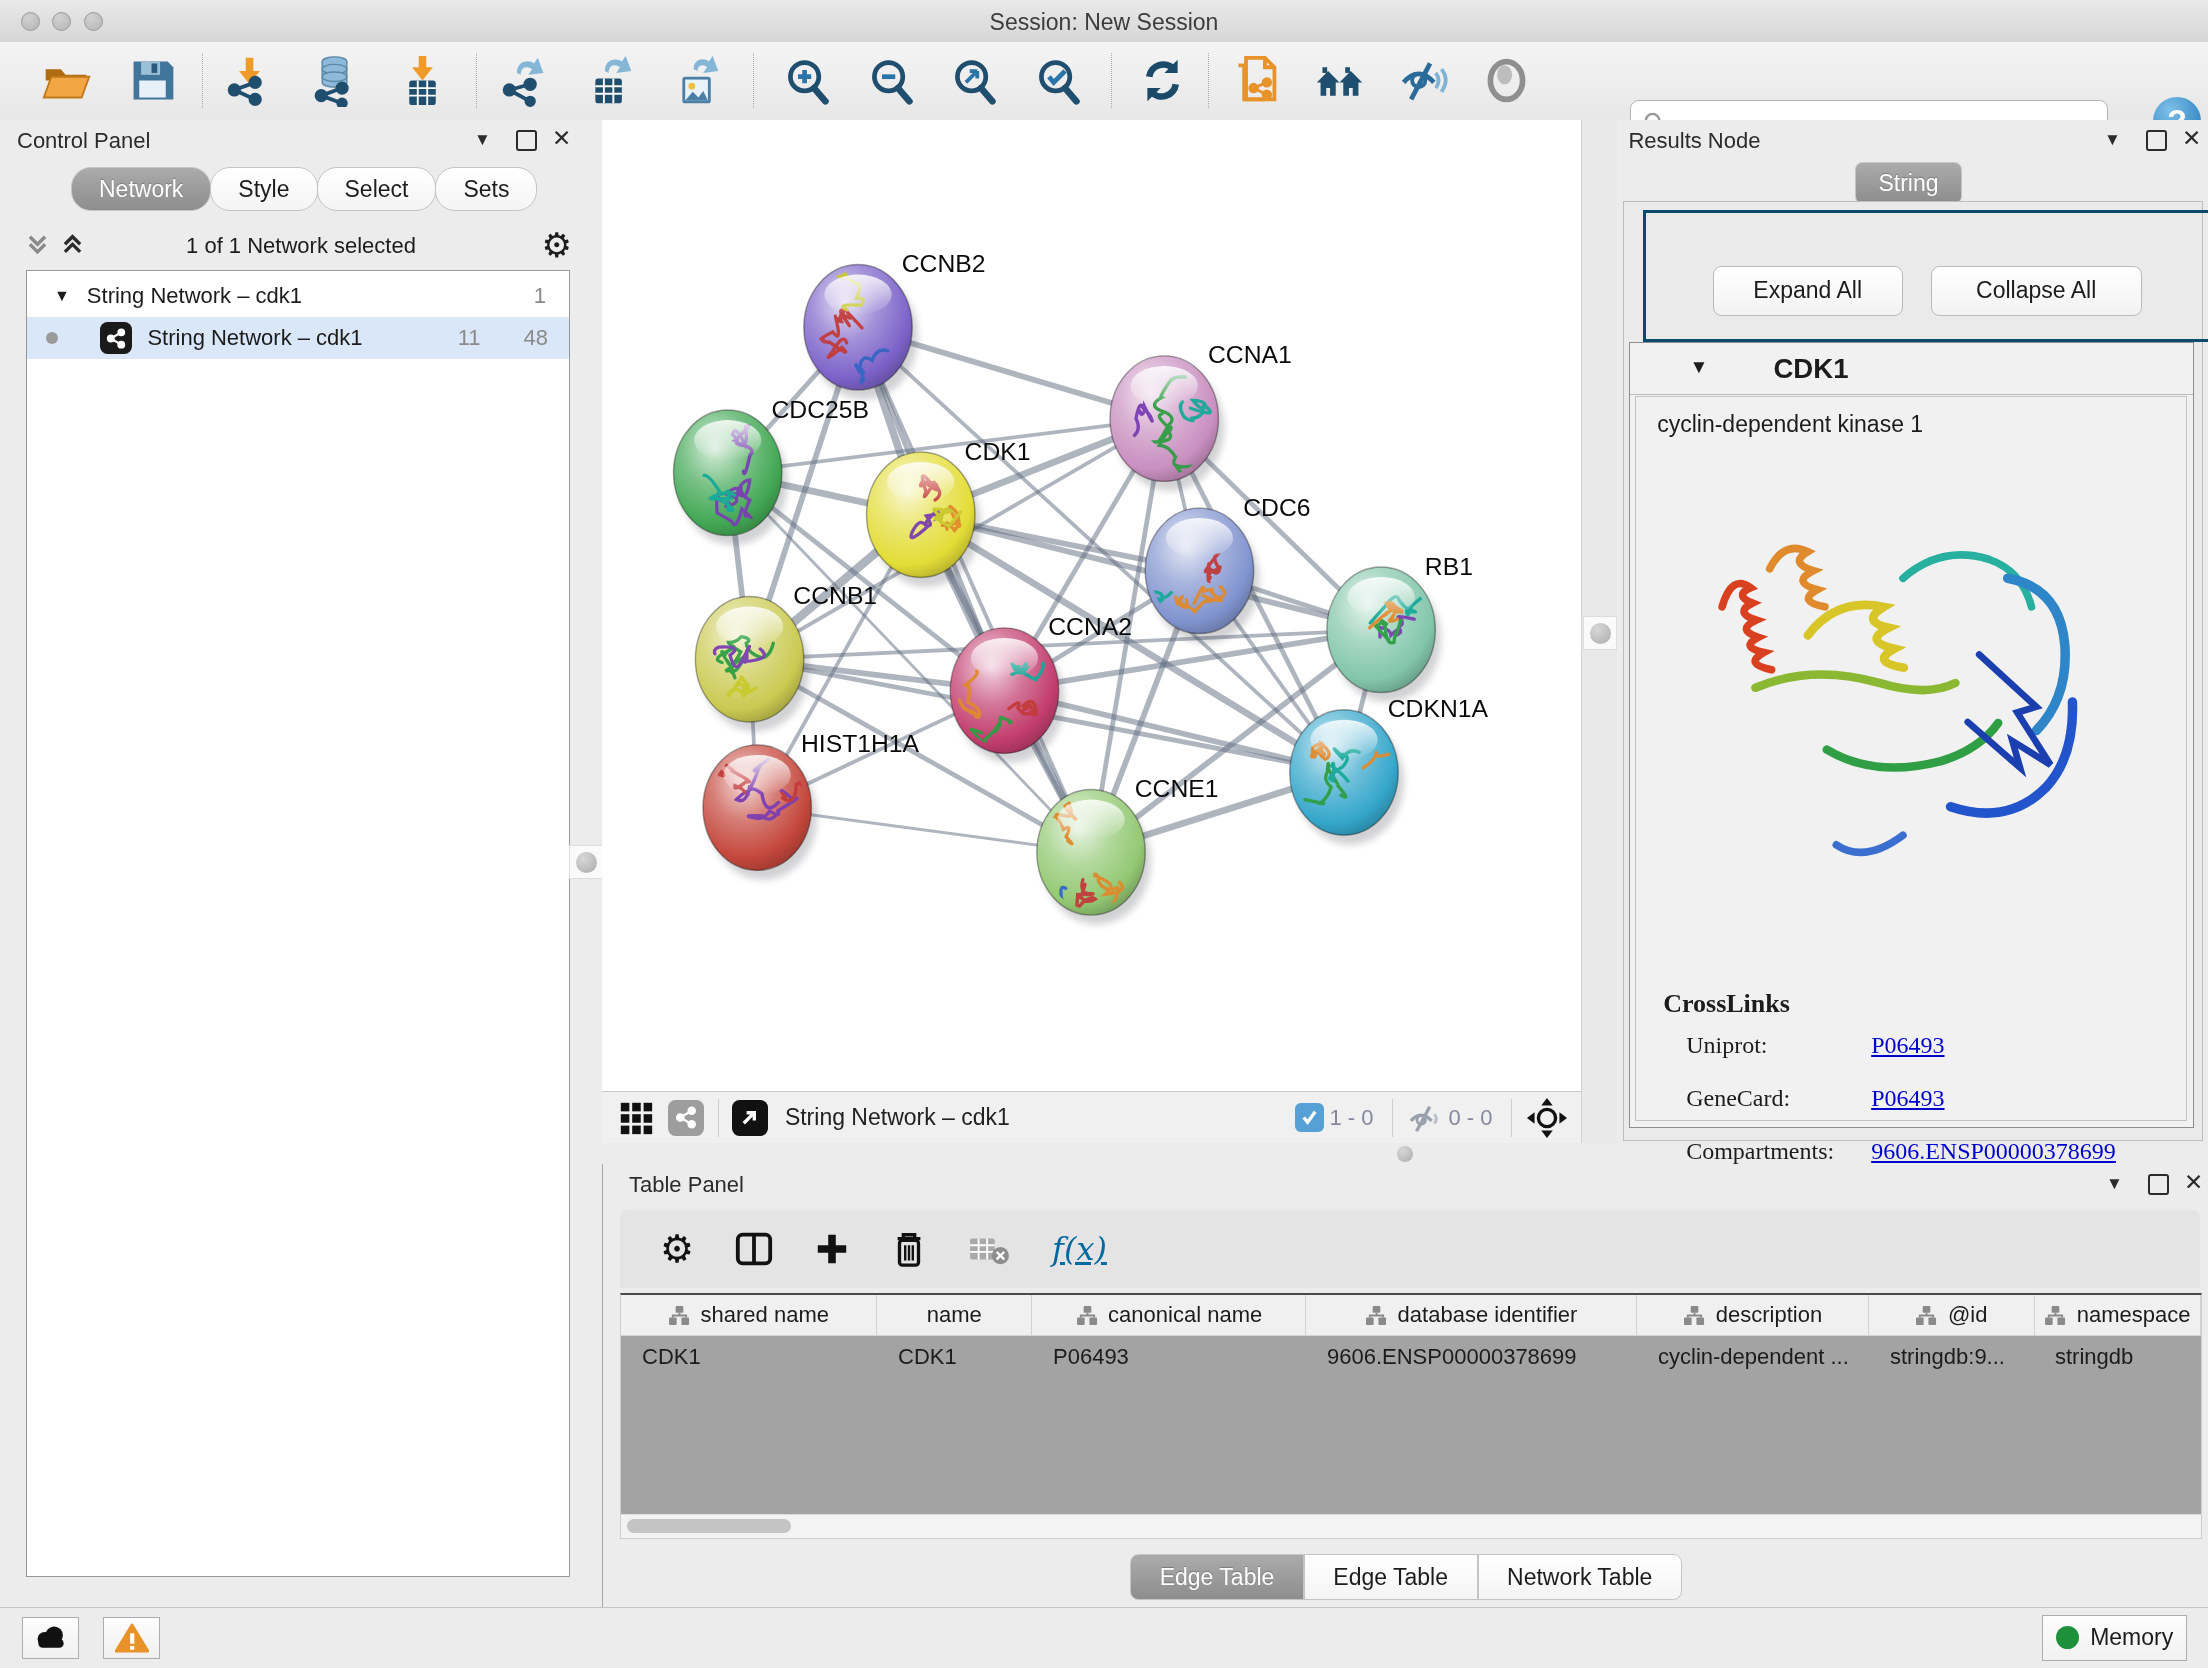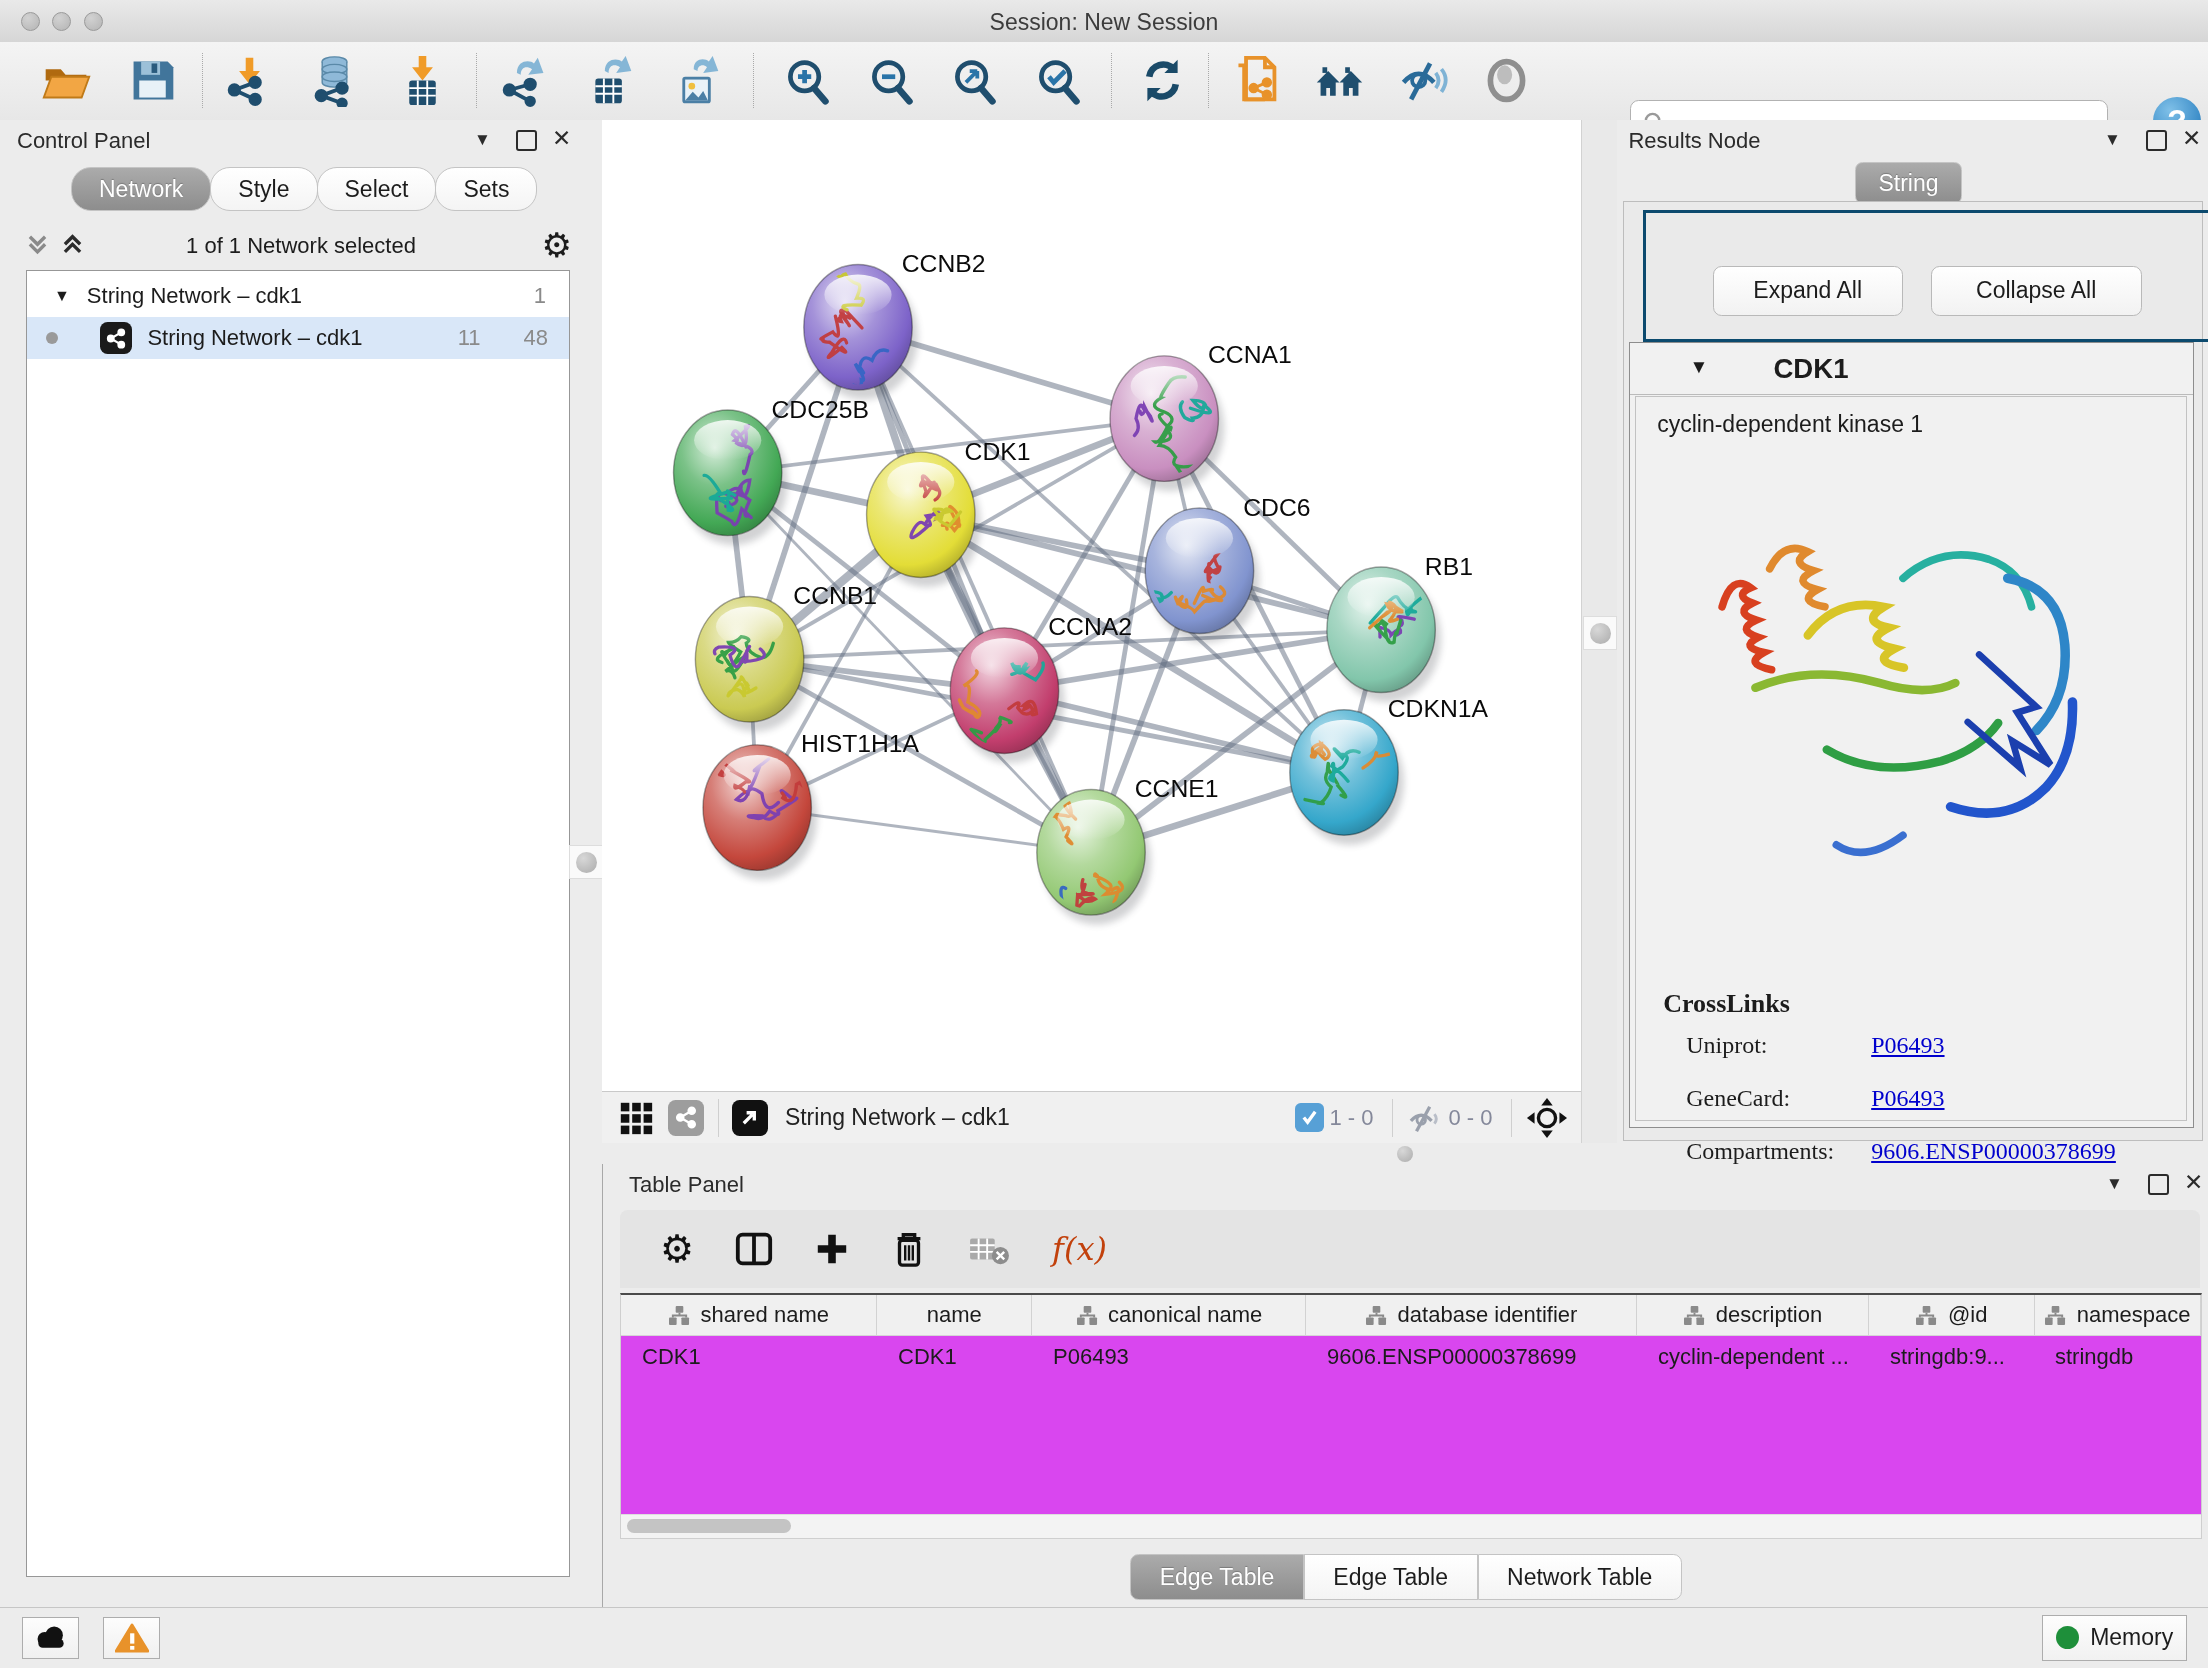--- a/index.html
+++ b/index.html
@@ -92,22 +92,22 @@
   #crosslinks{position:absolute;left:27px;top:556px;font-family:"Liberation Serif","DejaVu Serif",serif;}
   #crosslinks-title{font-size:26px;font-weight:bold;margin-top:36px;}
   .xl-row{height:53px;display:flex;align-items:center;font-family:Liberation Serif, serif;}
   .xl-label{width:185px;margin-left:23px;font-size:24px;}
   .xl-value{font-size:24px;color:#0000cd;text-decoration:underline;cursor:pointer;}
   
   #table-panel{left:602px;top:1164px;width:1606px;height:443px;border-left:1px solid #a8a8a8;}
   #tp-toolbar{position:absolute;left:17px;top:46px;width:1580px;height:78px;background:#e4e4e4;
     border-radius:7.6px 7.6px 0 0;display:flex;align-items:center;}
   #tp-toolbar > *{margin-left:40px;cursor:pointer;}
-  #fx-label{font-family:"DejaVu Serif",serif;font-style:italic;font-size:32px;color:#c2410c;}
-  #tbl-wrap{position:absolute;left:17px;top:129px;width:1580px;height:243px;background:#d946ef;
+  #fx-label{font-family:"DejaVu Serif",serif;font-style:italic;font-size:32px;color:#0369a1;text-decoration:underline;}
+  #tbl-wrap{position:absolute;left:17px;top:129px;width:1580px;height:243px;background:#a3a3a3;
     border:1px solid #cfcfcf;border-top:2.9px solid #4a4a4a;overflow:hidden;}
   #tbl-head{display:flex;height:40px;background:#f0f0f0;border-bottom:1px solid #d5d5d5;}
   .th{display:flex;align-items:center;justify-content:center;border-right:1px solid #d2d2d2;
     font-size:22px;color:#1c1c1c;white-space:nowrap;overflow:hidden;gap:9.5px;}
   #tbl-row{display:flex;height:42px;}
   .td{display:flex;align-items:center;font-size:22px;padding-left:21px;box-sizing:border-box;
     white-space:nowrap;overflow:hidden;}
   #hscroll{position:absolute;left:0;right:0;bottom:0;height:23px;background:#f3f3f3;border-top:1px solid #ddd;}
   #hthumb{position:absolute;left:5.7px;top:3.8px;width:164px;height:14.3px;border-radius:7.6px;background:#c4c4c4;cursor:pointer;}
   #tp-tabs{position:absolute;left:0;right:0;top:390px;height:46px;display:flex;justify-content:center;}

